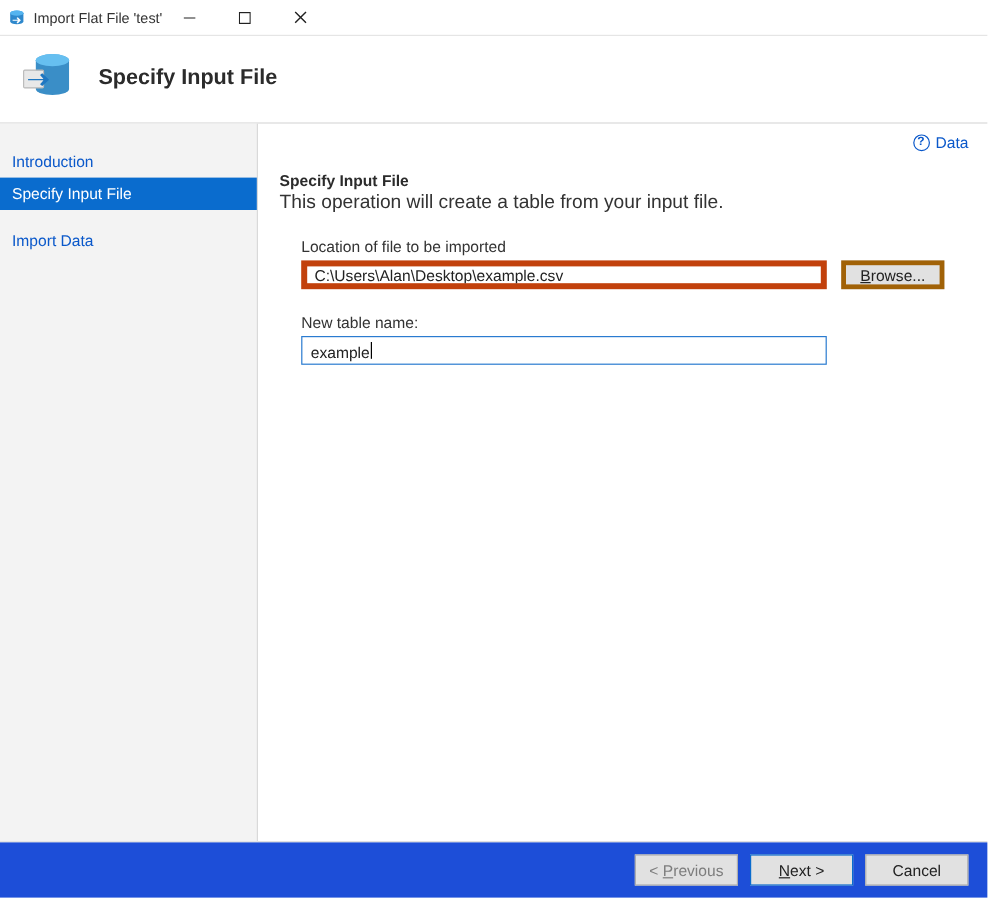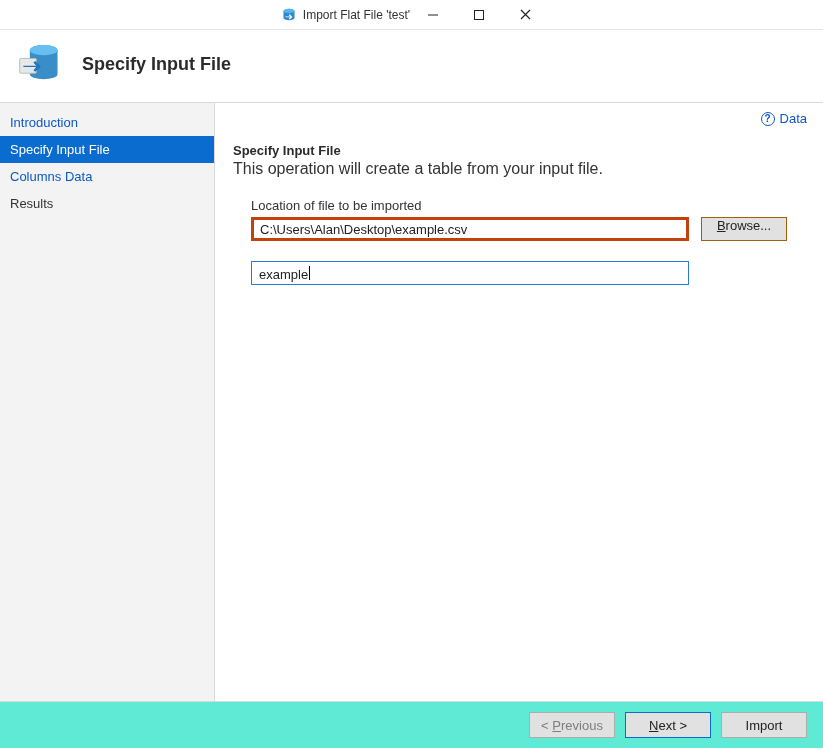--- a/index.html
+++ b/index.html
@@ -1,20 +1,20 @@
 <!DOCTYPE html>
 <html><head>
   <meta charset="utf-8">
   <style>
     * { box-sizing: border-box; margin: 0; padding: 0; font-family: "Segoe UI", Tahoma, sans-serif; }
     body { background: #fff; width: 823px; height: 749px; overflow: hidden; }
 
     
     .titlebar {
-      display: flex; align-items: center; justify-content: center;
+      display: flex; align-items: center; justify-content: flex-start;
       height: 30px; padding: 0 0 0 6px; background: #fff;
       border-bottom: 1px solid #e5e5e5;
     }
     .titlebar-left { display: flex; align-items: center; gap: 6px; }
     .title-text { font-size: 12px; color: #333; }
     .titlebar-icon svg { display: block; }
     .winbtns { display: flex; }
     .winbtn {
       width: 46px; height: 30px; display: flex; align-items: center; justify-content: center;
       font-size: 14px; color: #222; background: transparent;
@@ -37,21 +37,21 @@
     }
 
     
     .sidebar {
       width: 215px; background: #f3f3f3; border-right: 1px solid #d9d9d9;
       padding-top: 6px;
     }
     .side-item {
       padding: 6px 10px; font-size: 13px; color: #333; cursor: default;
     }
-    .side-item.link { color: #0a58ca; }
+    .side-item.link { color: #0a58ca; margin-top: 12px; }
     .side-item.active {
       background: #0a6cce; color: #fff;
     }
 
     
     .main {
       flex: 1; position: relative; padding: 12px 18px 0 18px;
     }
     .help {
       position: absolute; top: 8px; right: 16px;
@@ -65,42 +65,42 @@
     }
     .section-title { font-size: 13px; font-weight: 700; color: #2b2b2b; margin-top: 28px; }
     .section-desc  { font-size: 16px; color: #333; margin-top: 2px; }
 
     .form-block { margin: 20px 0 0 18px; }
     .form-label { font-size: 13px; color: #333; margin-bottom: 4px; }
     .row { display: flex; align-items: stretch; gap: 12px; }
     .text-input {
       flex: 0 0 438px; height: 24px; padding: 2px 6px;
       font-size: 13px; color: #222;
-      border: 3px solid #c2410c; background: #fff;
+      border: 5px solid #c2410c; background: #fff;
     }
     .text-input.focused {
       border: 1px solid #2a7bd0;
     }
     .browse-btn {
       width: 86px; height: 24px; font-size: 13px;
-      border: 1px solid #a16207; background: #e1e1e1; color: #222;
-      display: flex; align-items: flex-start; justify-content: center;
+      border: 4px solid #a16207; background: #e1e1e1; color: #222;
+      display: flex; align-items: center; justify-content: center;
     }
     .browse-btn .ul { text-decoration: underline; }
     .caret {
       display: inline-block; width: 1px; height: 14px; background: #000;
       vertical-align: middle; margin-left: 1px;
       animation: blink 1s step-start infinite;
     }
     @keyframes blink { 50% { opacity: 0; } }
 
     
     .footer {
       height: 46px; display: flex; align-items: center; justify-content: flex-end;
-      gap: 10px; padding: 0 16px; background: #5eead4;
+      gap: 10px; padding: 0 16px; background: #1d4ed8;
     }
     .footer-btn {
       width: 86px; height: 26px; font-size: 13px;
       border: 1px solid #adadad; background: #e1e1e1; color: #222;
       display: flex; align-items: center; justify-content: center;
     }
     .footer-btn.primary {
       border: 1.5px solid #0a6cce; background: #e1e1e1;
     }
     .footer-btn.disabled { color: #7d7d7d; }
@@ -153,22 +153,21 @@
     </svg>
   </span>
   <span class="header-title">Specify Input File</span>
 </div>
 
 <div class="content">
 
   <div class="sidebar">
     <div class="side-item link">Introduction</div>
     <div class="side-item active">Specify Input File</div>
-    <div class="side-item link">Columns Data</div>
-    <div class="side-item">Results</div>
+    <div class="side-item link">Import Data</div>
   </div>
 
   <div class="main">
     <div class="help">
       <span class="help-circle">?</span>
       <span>Data</span>
     </div>
 
     <div class="section-title">Specify Input File</div>
     <div class="section-desc">This operation will create a table from your input file.</div>
@@ -177,33 +176,34 @@
       <div class="form-label">Location of file to be imported</div>
       <div class="row">
         <input type="text" class="text-input" value="C:\Users\Alan\Desktop\example.csv" style="">
         <div class="browse-btn">
           <span><span class="ul">B</span><span>rowse...</span></span>
         </div>
       </div>
     </div>
 
     <div class="form-block">
+      <div class="form-label">New table name:</div>
       <div class="row">
         <div class="text-input focused" style="display:flex;align-items:center;">
           <span class="faux-value">example</span>
             <span class="caret"></span>
         </div>
       </div>
     </div>
   </div>
 </div>
 
 <div class="footer">
   <div class="footer-btn disabled">
     <span>&lt; <span class="ul">P</span><span>revious</span></span>
   </div>
   <div class="footer-btn primary">
     <span><span class="ul">N</span><span>ext &gt;</span></span>
   </div>
   <div class="footer-btn">
-    <span>Import</span>
+    <span>Cancel</span>
   </div>
 </div>
 
 </body></html>

